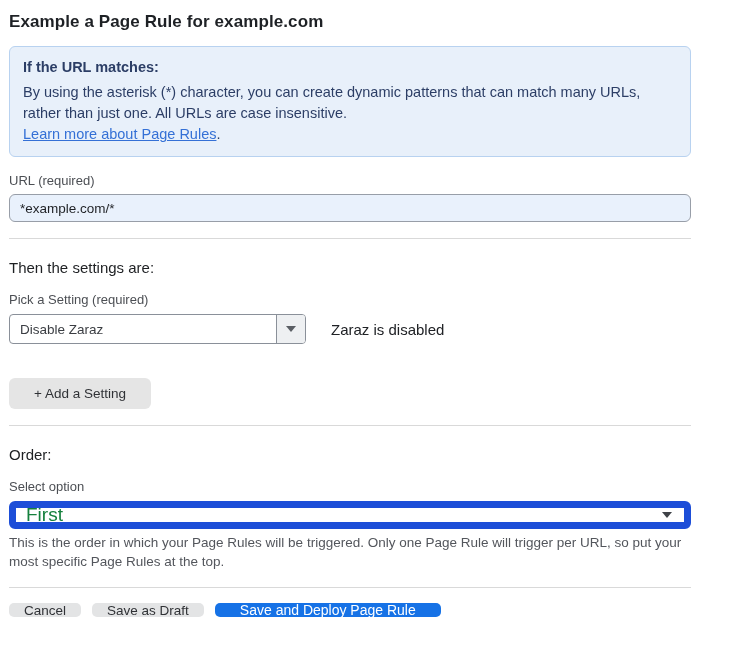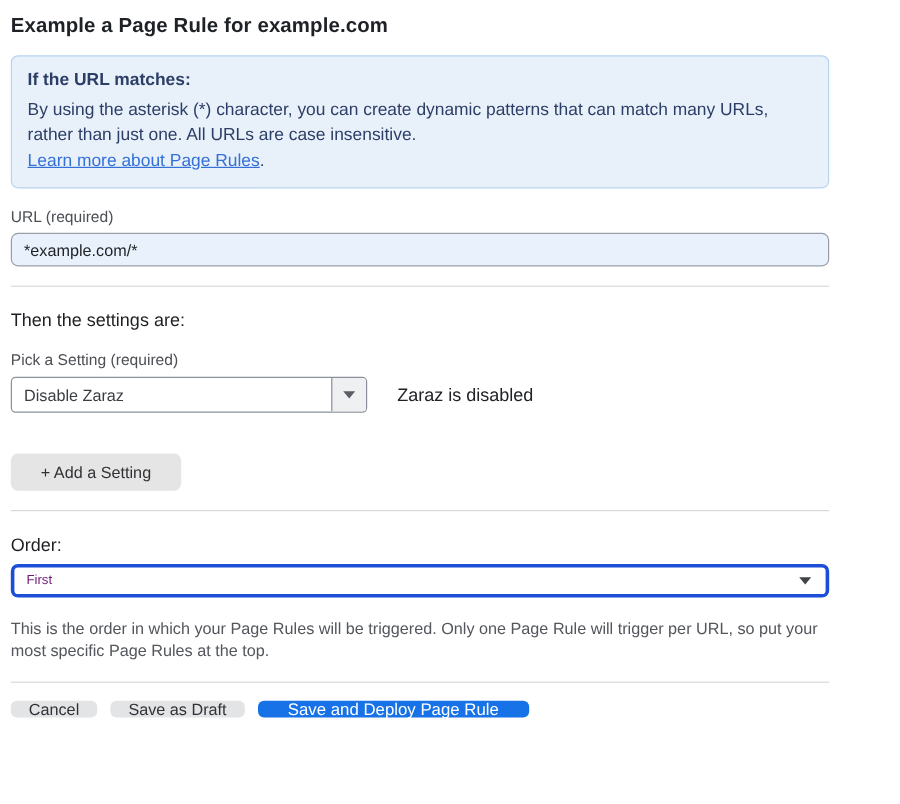--- a/index.html
+++ b/index.html
@@ -63,27 +63,27 @@
 
   .add-btn {
     margin-top: 34px;
     background: #e5e5e5; border: none; border-radius: 6px;
     padding: 8px 25px; font-size: 13.5px; font-family: inherit; color: #303236;
     cursor: pointer;
   }
 
   .order-select {
     position: relative; margin-top: 7px; height: 28px;
-    background: #fff; border: 3px solid #1d4ed8; border-radius: 6px;
+    background: #fff; border: 7px solid #1d4ed8; border-radius: 6px;
     display: flex; align-items: center; padding: 0 10px;
-    font-size: 11px; color: #701a75; cursor: pointer;
+    font-size: 19px; color: #15803d; cursor: pointer;
   }
   .order-select .caret { position: absolute; right: 12px; border-top-color: #3f4247; }
 
-  .order-desc { color: #53565c; font-size: 13.5px; line-height: 19px; margin: 16px 0 0 0; max-width: 682px; }
+  .order-desc { color: #53565c; font-size: 13.5px; line-height: 19px; margin: 4px 0 0 0; max-width: 682px; }
 
   .btn-row { display: flex; gap: 11px; margin-top: 15px; }
   .btn {
     border: none; border-radius: 5px; height: 14px; padding: 0 15px;
     font-size: 13.5px; font-family: inherit; cursor: pointer;
     display: inline-flex; align-items: center;
   }
   .btn-gray { background: #e3e4e5; color: #303236; }
   .btn-blue { background: #1672e6; color: #ffffff; padding: 0 25px; font-size: 14px; }
 </style>
@@ -117,20 +117,21 @@
     </div>
     <div class="status-text">Zaraz is disabled</div>
   </div>
 
   <button class="add-btn">+ Add a Setting</button>
 
   <hr class="divider">
 
   <h2 class="section-heading">Order:</h2>
 
+  <div class="field-label">Select option</div>
   <div class="order-select">
     <span>First</span>
     <span class="caret"></span>
   </div>
 
   <p class="order-desc">This is the order in which your Page Rules will be triggered. Only one Page Rule will trigger per URL, so put your most specific Page Rules at the top.</p>
 
   <hr class="divider">
 
   <div class="btn-row">

